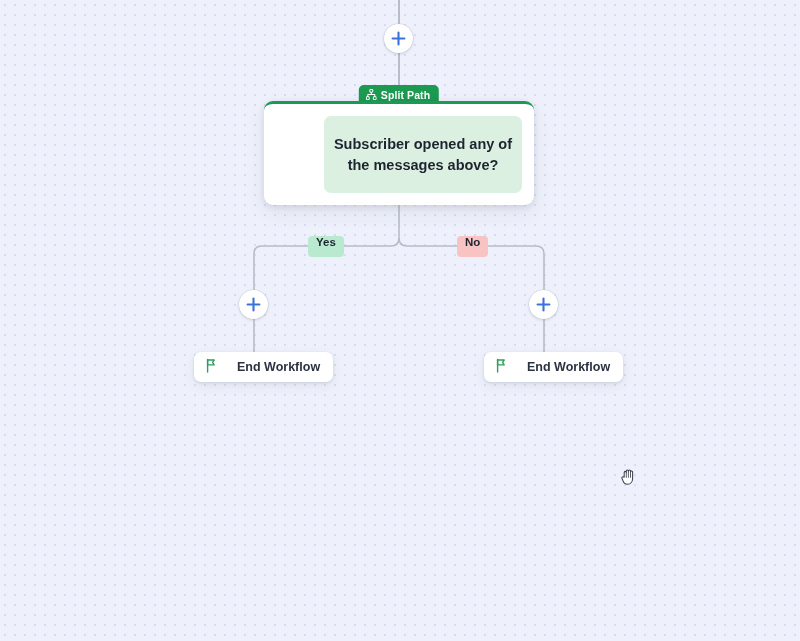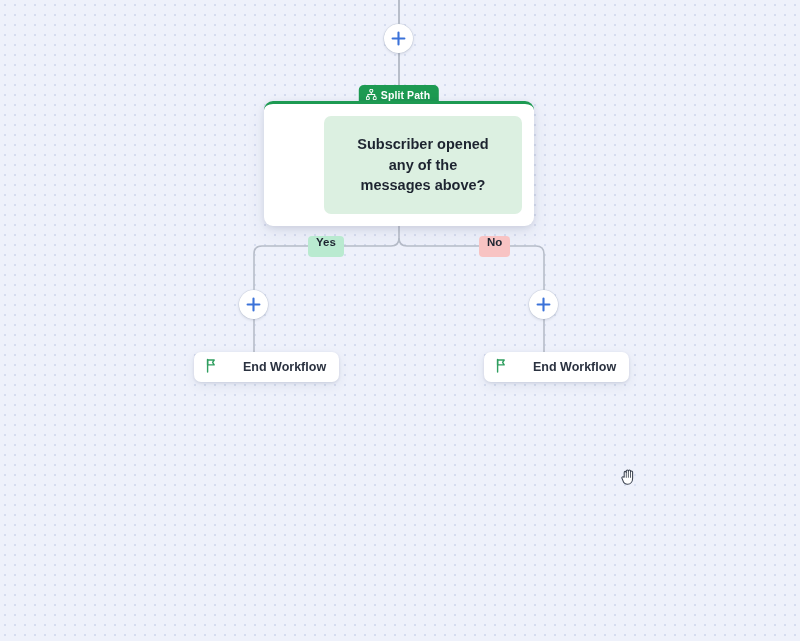--- a/index.html
+++ b/index.html
@@ -96,21 +96,21 @@
     border-radius: 9px;
     border-top: 3px solid #1d9a52;
     box-shadow: 0 2px 6px rgba(45,55,90,0.13), 0 8px 20px rgba(45,55,90,0.07);
     padding: 12px;
     box-sizing: border-box;
     z-index: 3;
   }
   .node-body {
     background: #dcf0e1;
     border-radius: 7px;
-    padding: 18px 28px;
+    padding: 18px 5px;
     text-align: center;
     margin-left: 48px;
   }
   .node-body-text {
     font-size: 14.5px;
     font-weight: 700;
     color: #1d2430;
     line-height: 1.42;
   }
 
@@ -138,21 +138,21 @@
 
   
   .end-node {
     position: absolute;
     height: 30px;
     background: #ffffff;
     border-radius: 7px;
     box-shadow: 0 1px 3px rgba(45,55,90,0.14), 0 4px 12px rgba(45,55,90,0.07);
     display: flex;
     align-items: center;
-    gap: 24px;
+    gap: 18px;
     padding: 0 13px 0 11px;
     box-sizing: border-box;
     cursor: pointer;
     z-index: 5;
   }
   .end-node-label {
     font-size: 12.5px;
     font-weight: 600;
     color: #2b3240;
     white-space: nowrap;
@@ -214,21 +214,21 @@
     <path d="M399,238 Q399,246 407,246 L536,246 Q544,246 544,254 L544,290" fill="none" stroke="#b7bdc9" stroke-width="1.6"></path>
 
     <path d="M254,319 L254,352" fill="none" stroke="#b7bdc9" stroke-width="1.6"></path>
 
     <path d="M544,319 L544,352" fill="none" stroke="#b7bdc9" stroke-width="1.6"></path>
   </svg>
 
   <div class="branch-badge badge-yes" style="left:308px; top:236px;">
     <span>Yes</span>
   </div>
-  <div class="branch-badge badge-no" style="left:479px; top:236px;">
+  <div class="branch-badge badge-no" style="left:457px; top:236px;">
     <span>No</span>
   </div>
 
   <div class="plus-btn" style="left:239px; top:290px;">
     <span>
       <svg width="15" height="15" viewBox="0 0 15 15" aria-hidden="true">
         <path d="M7.5 1.6 V13.4 M1.6 7.5 H13.4" stroke="#3b72d9" stroke-width="2.1" stroke-linecap="round"></path>
       </svg>
     </span>
   </div>

